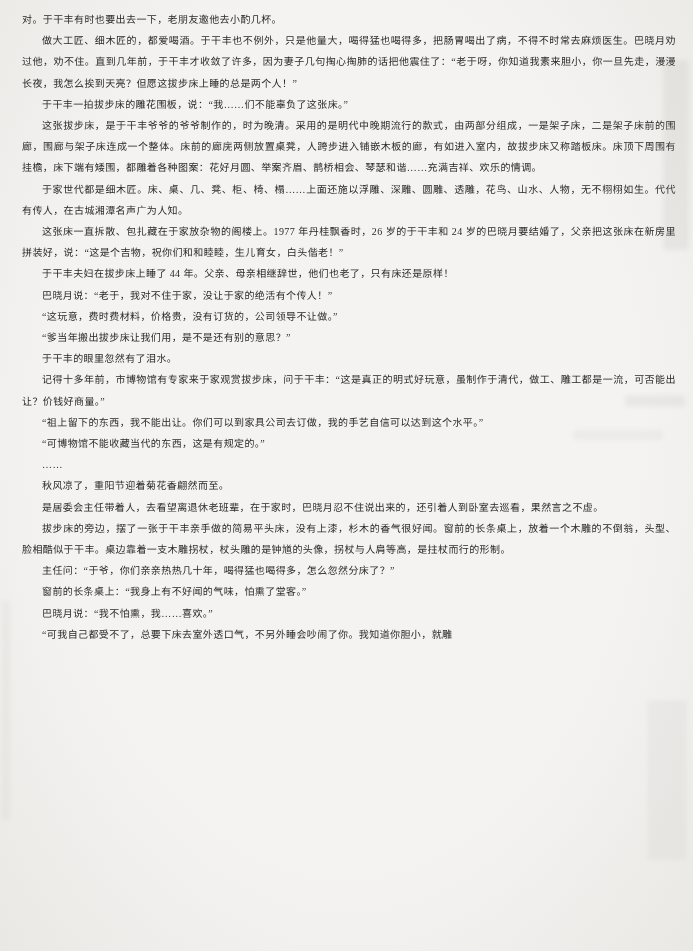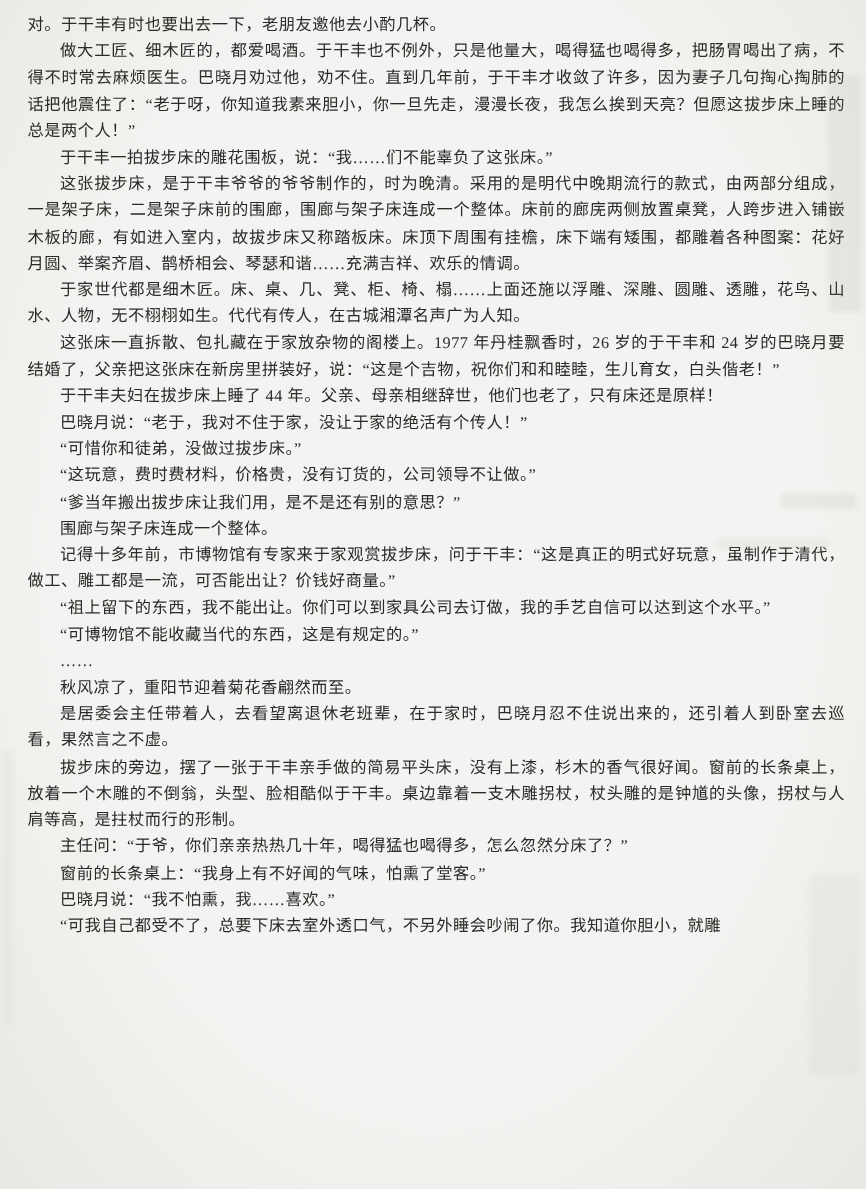--- a/index.html
+++ b/index.html
@@ -20,21 +20,21 @@
       radial-gradient(ellipse at 50% 45%, #f4f3f1 60%, #e9e8e5 100%);
     font-family: "Liberation Serif", "DejaVu Serif", serif;
     color: #2b2a28;
     overflow: hidden;
   }
   .text-block {
     width: 654px;
   }
   .text-block p {
     margin: 0;
-    font-size: 13px;
+    font-size: 10px;
     line-height: 21.2px;
     letter-spacing: 0.4px;
     text-align: justify;
     text-justify: inter-ideograph;
     text-indent: 2em;
     font-weight: 500;
     -webkit-font-smoothing: antialiased;
   }
   .text-block p.continuation {
     text-indent: 0;
@@ -61,24 +61,23 @@
 
   <div class="text-block">
     <p class="continuation">对。于干丰有时也要出去一下，老朋友邀他去小酌几杯。</p>
     <p>做大工匠、细木匠的，都爱喝酒。于干丰也不例外，只是他量大，喝得猛也喝得多，把肠胃喝出了病，不得不时常去麻烦医生。巴晓月劝过他，劝不住。直到几年前，于干丰才收敛了许多，因为妻子几句掏心掏肺的话把他震住了：“老于呀，你知道我素来胆小，你一旦先走，漫漫长夜，我怎么挨到天亮？但愿这拔步床上睡的总是两个人！”</p>
     <p>于干丰一拍拔步床的雕花围板，说：“我……们不能辜负了这张床。”</p>
     <p>这张拔步床，是于干丰爷爷的爷爷制作的，时为晚清。采用的是明代中晚期流行的款式，由两部分组成，一是架子床，二是架子床前的围廊，围廊与架子床连成一个整体。床前的廊庑两侧放置桌凳，人跨步进入铺嵌木板的廊，有如进入室内，故拔步床又称踏板床。床顶下周围有挂檐，床下端有矮围，都雕着各种图案：花好月圆、举案齐眉、鹊桥相会、琴瑟和谐……充满吉祥、欢乐的情调。</p>
     <p>于家世代都是细木匠。床、桌、几、凳、柜、椅、榻……上面还施以浮雕、深雕、圆雕、透雕，花鸟、山水、人物，无不栩栩如生。代代有传人，在古城湘潭名声广为人知。</p>
     <p>这张床一直拆散、包扎藏在于家放杂物的阁楼上。1977 年丹桂飘香时，26 岁的于干丰和 24 岁的巴晓月要结婚了，父亲把这张床在新房里拼装好，说：“这是个吉物，祝你们和和睦睦，生儿育女，白头偕老！”</p>
     <p>于干丰夫妇在拔步床上睡了 44 年。父亲、母亲相继辞世，他们也老了，只有床还是原样！</p>
     <p>巴晓月说：“老于，我对不住于家，没让于家的绝活有个传人！”</p>
-    <p>“可惜你和徒弟，没做过拔步床。”</p>
     <p>“这玩意，费时费材料，价格贵，没有订货的，公司领导不让做。”</p>
     <p>“爹当年搬出拔步床让我们用，是不是还有别的意思？”</p>
-    <p>围廊与架子床连成一个整体。</p>
+    <p>于干丰的眼里忽然有了泪水。</p>
     <p>记得十多年前，市博物馆有专家来于家观赏拔步床，问于干丰：“这是真正的明式好玩意，虽制作于清代，做工、雕工都是一流，可否能出让？价钱好商量。”</p>
     <p>“祖上留下的东西，我不能出让。你们可以到家具公司去订做，我的手艺自信可以达到这个水平。”</p>
     <p>“可博物馆不能收藏当代的东西，这是有规定的。”</p>
     <p>……</p>
     <p>秋风凉了，重阳节迎着菊花香翩然而至。</p>
     <p>是居委会主任带着人，去看望离退休老班辈，在于家时，巴晓月忍不住说出来的，还引着人到卧室去巡看，果然言之不虚。</p>
     <p>拔步床的旁边，摆了一张于干丰亲手做的简易平头床，没有上漆，杉木的香气很好闻。窗前的长条桌上，放着一个木雕的不倒翁，头型、脸相酷似于干丰。桌边靠着一支木雕拐杖，杖头雕的是钟馗的头像，拐杖与人肩等高，是拄杖而行的形制。</p>
     <p>主任问：“于爷，你们亲亲热热几十年，喝得猛也喝得多，怎么忽然分床了？”</p>
     <p>窗前的长条桌上：“我身上有不好闻的气味，怕熏了堂客。”</p>
     <p>巴晓月说：“我不怕熏，我……喜欢。”</p>

